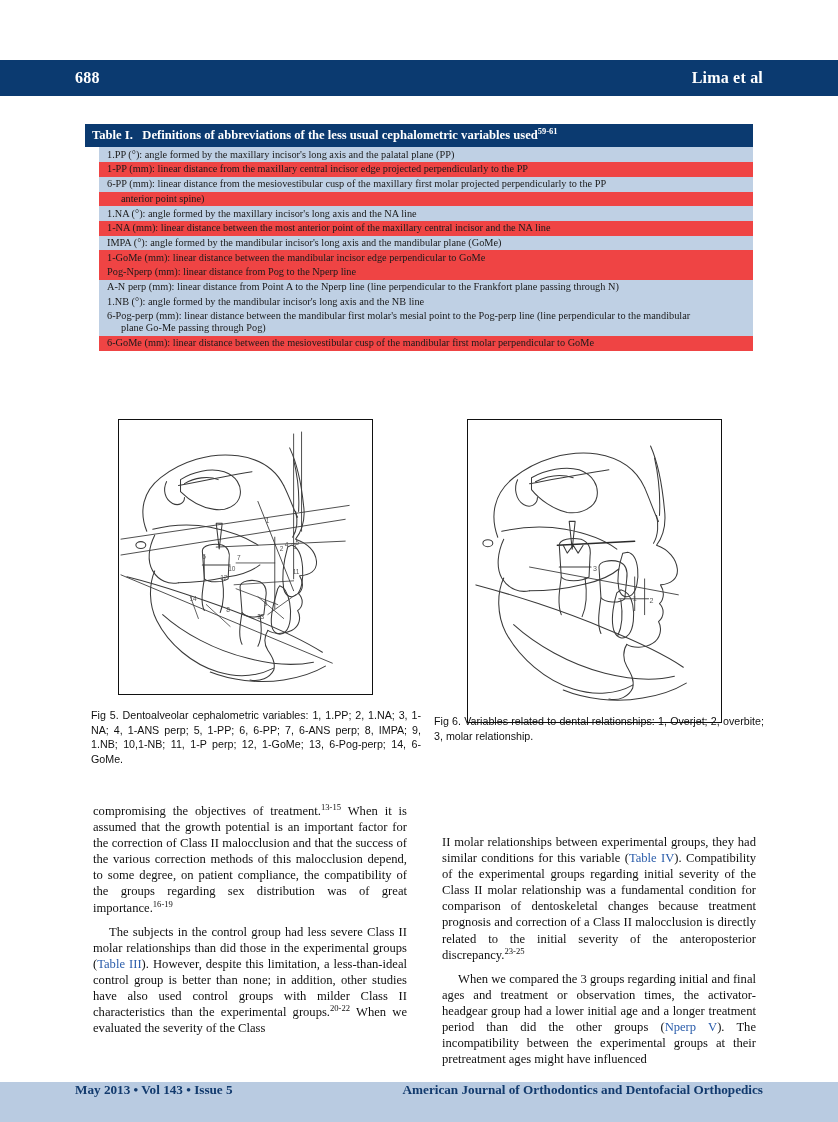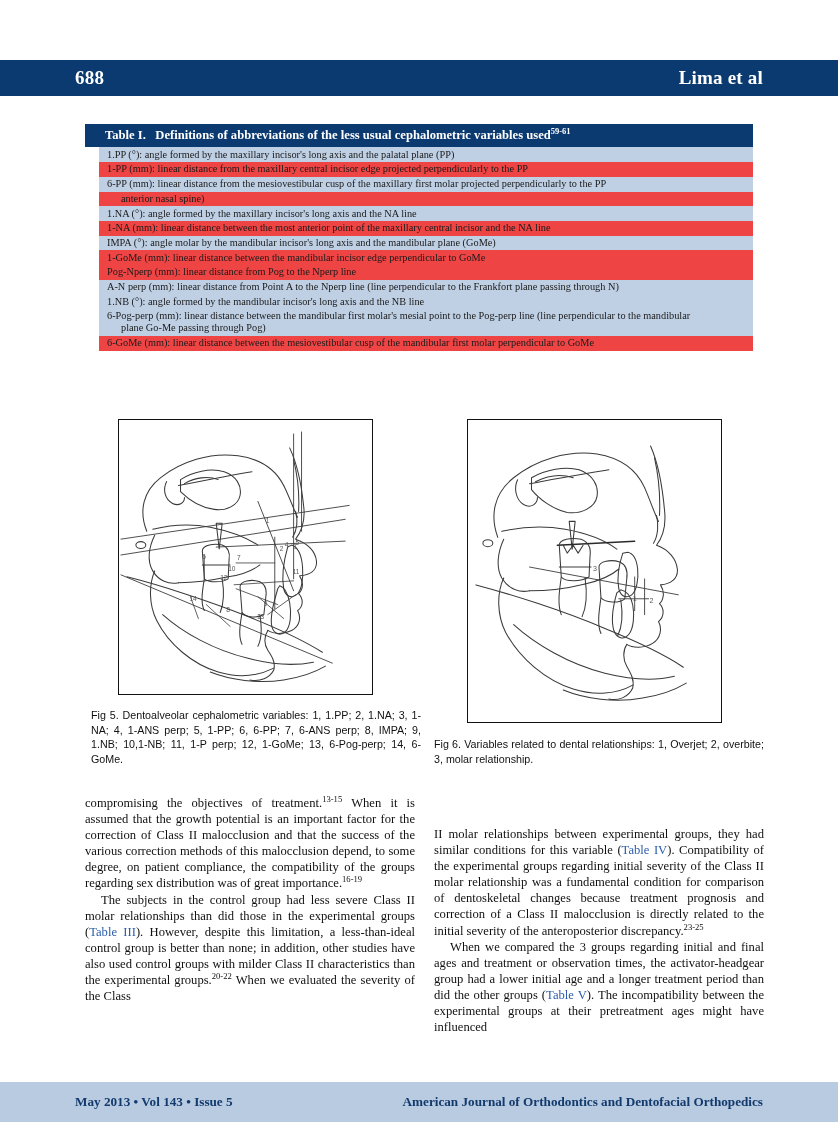--- a/index.html
+++ b/index.html
@@ -26,39 +26,39 @@
     background: #0b3a70;
     display: flex;
     align-items: center;
     justify-content: space-between;
     box-sizing: border-box;
     padding: 0 75px;
   }
   .running-head .folio,
   .running-head .authors {
     color: #ffffff;
-    font-size: 19px;
+    font-size: 16px;
     font-weight: bold;
     font-family: "Liberation Serif", serif;
     letter-spacing: 0.2px;
   }
 
   
   .table-block {
     position: absolute;
     left: 85px;
     top: 124px;
     width: 668px;
   }
   .table-caption-bar {
     background: #0b3a70;
     color: #ffffff;
     font-size: 12.6px;
     font-weight: bold;
-    padding: 4px 8px 5px 20px;
+    padding: 4px 8px 5px 7px;
     line-height: 1.15;
     box-sizing: border-box;
     font-family: "Liberation Serif", serif;
   }
   .table-caption-bar sup {
     font-size: 8.5px;
     vertical-align: super;
     line-height: 0;
   }
   .tbl-row {
@@ -92,54 +92,54 @@
   .fig-caption {
     position: absolute;
     font-family: "Liberation Sans", sans-serif;
     font-size: 10.7px;
     line-height: 14.6px;
     color: #111111;
     text-align: justify;
     text-justify: inter-word;
   }
   #fig5-caption { left: 91px; top: 708px; width: 330px; }
-  #fig6-caption { left: 434px; top: 737px; width: 330px; }
+  #fig6-caption { left: 434px; top: 714px; width: 330px; }
 
   
   .col {
     position: absolute;
     width: 330px;
     font-family: "Liberation Serif", serif;
     font-size: 12.6px;
     line-height: 16.1px;
     text-align: justify;
     text-justify: inter-word;
     color: #101010;
   }
   #col-left { left: 85px; top: 795px; }
   #col-right { left: 434px; top: 826px; }
-  .col p { margin: 0; }
+  .col p { margin: 8px; }
   .col p.indent { text-indent: 16px; }
   .col sup {
     font-size: 8.6px;
     vertical-align: super;
     line-height: 0;
   }
   .xref { color: #2a5caa; }
 
   
   .footer-bar {
     position: absolute;
     left: 0;
     top: 1082px;
     width: 838px;
     height: 40px;
     background: #b9cbe1;
     display: flex;
-    align-items: center;
+    align-items: flex-start;
     justify-content: space-between;
     box-sizing: border-box;
     padding: 0 75px;
   }
   .footer-bar .issue,
   .footer-bar .journal {
     color: #123a6d;
     font-size: 13.2px;
     font-weight: bold;
     font-family: "Liberation Serif", serif;
@@ -155,24 +155,24 @@
 
 <div class="table-block">
   <div class="table-caption-bar">
     <span>Table I.</span>
     <span>&nbsp;&nbsp;</span><span>Definitions of abbreviations of the less usual cephalometric variables used</span><sup>59-61</sup>
   </div>
   <div id="table-rows">
       <div class="tbl-row shade"><span>1.PP (°): angle formed by the maxillary incisor's long axis and the palatal plane (PP)</span></div>
       <div class="tbl-row plain"><span>1-PP (mm): linear distance from the maxillary central incisor edge projected perpendicularly to the PP</span></div>
       <div class="tbl-row shade"><span>6-PP (mm): linear distance from the mesiovestibular cusp of the maxillary first molar projected perpendicularly to the PP</span></div>
-      <div class="tbl-row plain"><span class="cont">anterior nasal spine)</span></div>
+      <div class="tbl-row plain"><span class="cont">anterior point spine)</span></div>
       <div class="tbl-row shade"><span>1.NA (°): angle formed by the maxillary incisor's long axis and the NA line</span></div>
       <div class="tbl-row plain"><span>1-NA (mm): linear distance between the most anterior point of the maxillary central incisor and the NA line</span></div>
-      <div class="tbl-row shade"><span>IMPA (°): angle molar by the mandibular incisor's long axis and the mandibular plane (GoMe)</span></div>
+      <div class="tbl-row shade"><span>IMPA (°): angle formed by the mandibular incisor's long axis and the mandibular plane (GoMe)</span></div>
       <div class="tbl-row plain"><span>1-GoMe (mm): linear distance between the mandibular incisor edge perpendicular to GoMe</span></div>
       <div class="tbl-row plain"><span>Pog-Nperp (mm): linear distance from Pog to the Nperp line</span></div>
       <div class="tbl-row shade"><span>A-N perp (mm): linear distance from Point A to the Nperp line (line perpendicular to the Frankfort plane passing through N)</span></div>
       <div class="tbl-row shade"><span>1.NB (°): angle formed by the mandibular incisor's long axis and the NB line</span></div>
       <div class="tbl-row shade"><span>6-Pog-perp (mm): linear distance between the mandibular first molar's mesial point to the Pog-perp line (line perpendicular to the mandibular</span><span class="cont">plane Go-Me passing through Pog)</span></div>
       <div class="tbl-row plain"><span>6-GoMe (mm): linear distance between the mesiovestibular cusp of the mandibular first molar perpendicular to GoMe</span></div>
     </div>
 </div>
 
 <div class="fig-box" id="fig5-box">
@@ -325,19 +325,19 @@
 
 <div class="fig-caption" id="fig6-caption">Fig 6.  Variables related to dental relationships: 1, Overjet; 2, overbite; 3, molar relationship.</div>
 
 <div class="col" id="col-left">
   <p><span>compromising the objectives of treatment.</span><sup>13-15</sup><span> When it is assumed that the growth potential is an important factor for the correction of Class II malocclusion and that the success of the various correction methods of this malocclusion depend, to some degree, on patient compliance, the compatibility of the groups regarding sex distribution was of great importance.</span><sup>16-19</sup></p>
   <p class="indent"><span>The subjects in the control group had less severe Class II molar relationships than did those in the experimental groups (</span><span class="xref">Table III</span><span>). However, despite this limitation, a less-than-ideal control group is better than none; in addition, other studies have also used control groups with milder Class II characteristics than the experimental groups.</span><sup>20-22</sup><span> When we evaluated the severity of the Class</span></p>
 </div>
 
 <div class="col" id="col-right">
   <p><span>II molar relationships between experimental groups, they had similar conditions for this variable (</span><span class="xref">Table IV</span><span>). Compatibility of the experimental groups regarding initial severity of the Class II molar relationship was a fundamental condition for comparison of dentoskeletal changes because treatment prognosis and correction of a Class II malocclusion is directly related to the initial severity of the anteroposterior discrepancy.</span><sup>23-25</sup></p>
-  <p class="indent"><span>When we compared the 3 groups regarding initial and final ages and treatment or observation times, the activator-headgear group had a lower initial age and a longer treatment period than did the other groups (</span><span class="xref">Table V</span><span>). The incompatibility between the experimental groups at their pretreatment ages might have influenced</span></p>
+  <p class="indent"><span>When we compared the 3 groups regarding initial and final ages and treatment or observation times, the activator-headgear group had a lower initial age and a longer treatment period than did the other groups (</span><span class="xref">Nperp V</span><span>). The incompatibility between the experimental groups at their pretreatment ages might have influenced</span></p>
 </div>
 
 <div class="footer-bar">
   <span class="issue">May 2013 • Vol 143 • Issue 5</span>
   <span class="journal">American Journal of Orthodontics and Dentofacial Orthopedics</span>
 </div>
 
 </body></html>

